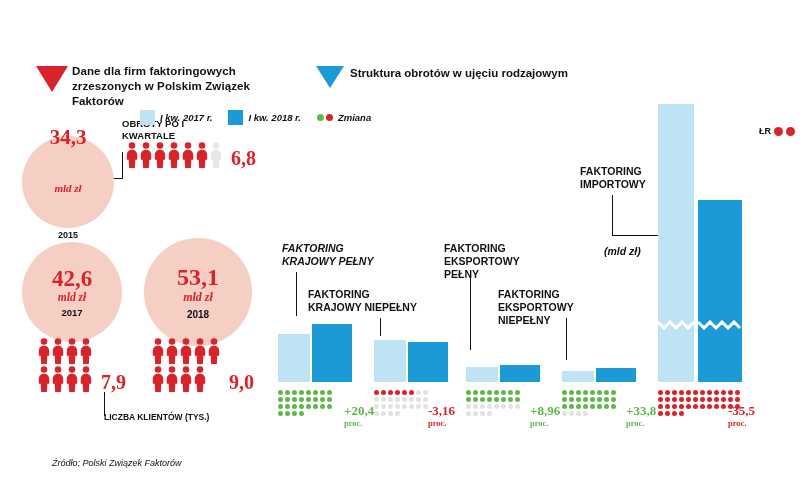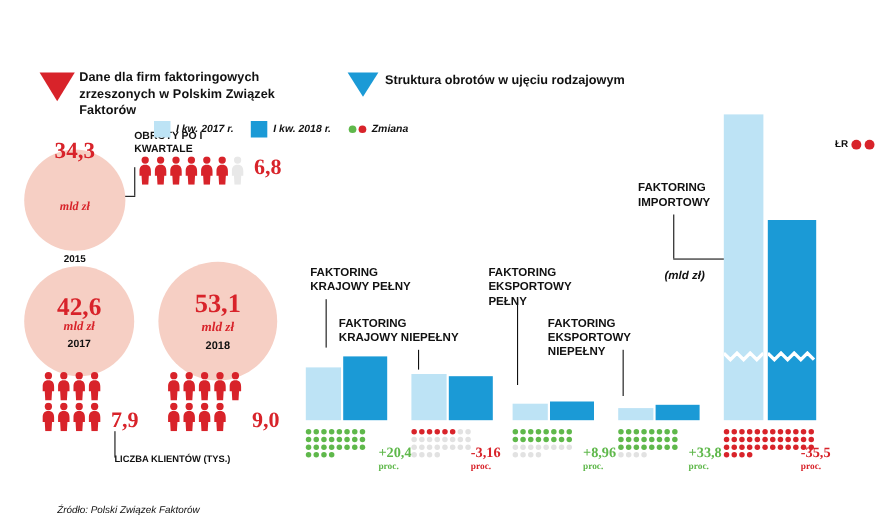--- a/index.html
+++ b/index.html
@@ -164,21 +164,21 @@
     <span class="yr">2017</span>
   </div>
 
   <div class="circle c2018">
     <span class="val">53,1</span>
     <span class="unit">mld zł</span>
     <span class="yr">2018</span>
   </div>
 
   <div class="people" id="people0" style="left:126px; top:142px;">
-      <div style="display: flex; ">
+      <div style="display: flex; align-items: flex-end;">
         <div style="display: flex; flex-wrap: wrap; gap: 2px; width: 98px;">
           <span>
             <svg width="12" height="26" viewBox="0 0 20 44" style="display:block">
               <circle cx="10" cy="6" r="5.6" fill="#d8232a"></circle>
               <path d="M10 13 C3.5 13 1.2 17 1.2 23 L1.2 30 L4.4 30 L5.2 44 L14.8 44 L15.6 30 L18.8 30 L18.8 23 C18.8 17 16.5 13 10 13 Z" fill="#d8232a"></path>
             </svg>
           </span>
           <span>
             <svg width="12" height="26" viewBox="0 0 20 44" style="display:block">
               <circle cx="10" cy="6" r="5.6" fill="#d8232a"></circle>
@@ -359,21 +359,21 @@
     </span>
   </div>
 
   <div class="mldzl">(mld zł)</div>
   <div class="lr-mark">
     <span>ŁR</span>
     <i></i>
       <i></i>
   </div>
 
-  <div class="grp-label" style="left:282px; top:242px; width:104px;">FAKTORING KRAJOWY PEŁNY</div>
+  <div class="grp-label" style="left:282px; top:242px; width:104px;font-style:italic;">FAKTORING KRAJOWY PEŁNY</div>
   <div class="leader" style="left:296px; top:272px; width:1px; height:44px;"></div>
   <div class="bar light" style="left:278px; width:32px; height:48px; top:334px;">
     <span class="cap"></span>
   </div>
   <div class="bar dark" style="left:312px; width:40px; height:58px; top:324px;">
     <span class="cap"></span>
   </div>
   <div class="dotbox" id="dots0" style="left:278px; top:390px;">
       <i style="background: rgb(95, 184, 75);"></i>
       <i style="background: rgb(95, 184, 75);"></i>

